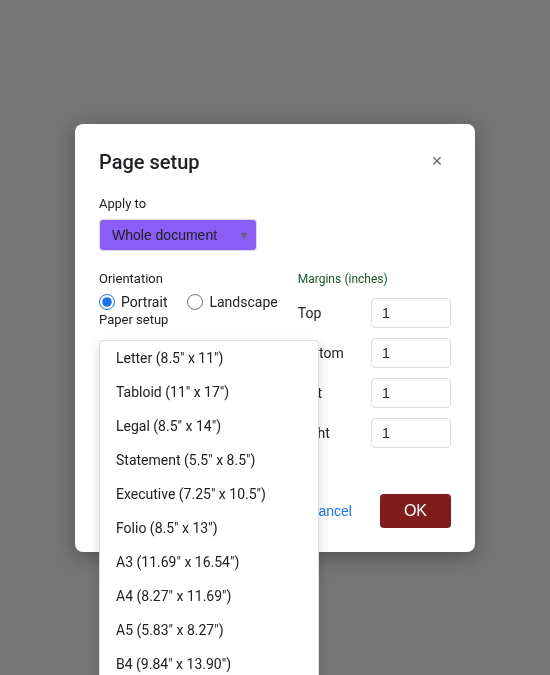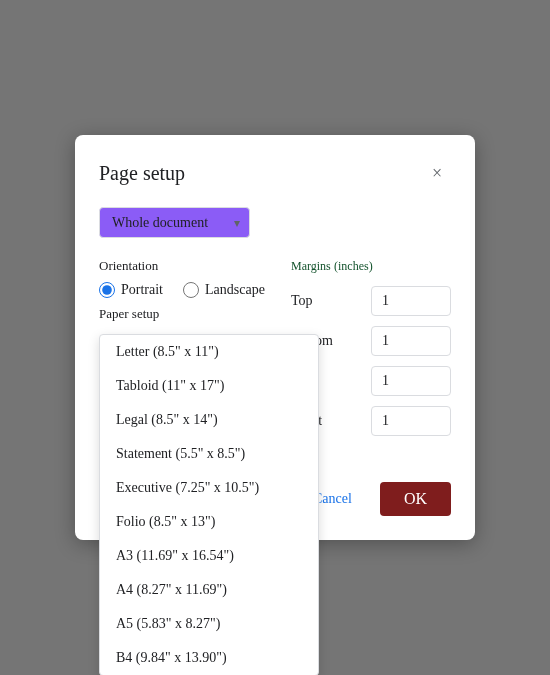--- a/index.html
+++ b/index.html
@@ -1,19 +1,18 @@
 <!DOCTYPE html>
 <html><head>
   <meta charset="utf-8">
   <style>
     * {
       box-sizing: border-box;
       margin: 0;
       padding: 0;
-      font-family: Liberation Serif, serif;
     }
     body {
       width: 550px;
       height: 675px;
       background-color: #757575;
       display: flex;
       align-items: center;
       justify-content: center;
       font-family: 'Roboto', Arial, sans-serif;
       font-size: 14px;
@@ -90,21 +89,21 @@
       gap: 20px;
       align-items: flex-start;
     }
     .left-col {
       flex: 1;
     }
     .right-col {
       width: 160px;
     }
     .orientation-section {
-      margin-bottom: 8px;
+      margin-bottom: 2px;
     }
     .orientation-options {
       display: flex;
       gap: 20px;
       align-items: center;
     }
     .radio-option {
       display: flex;
       align-items: center;
       gap: 6px;
@@ -203,20 +202,21 @@
 </head>
 <body>
 
 <div class="dialog">
   <div class="dialog-header">
     <span class="dialog-title">Page setup</span>
     <button class="close-btn">×</button>
   </div>
 
   <div class="apply-to-section">
+    <div class="section-label">Apply to</div>
     <div class="select-wrapper">
       <select>
         <option>Whole document</option>
         <option>This section</option>
         <option>This point forward</option>
       </select>
     </div>
   </div>
 
   <div class="two-col">

